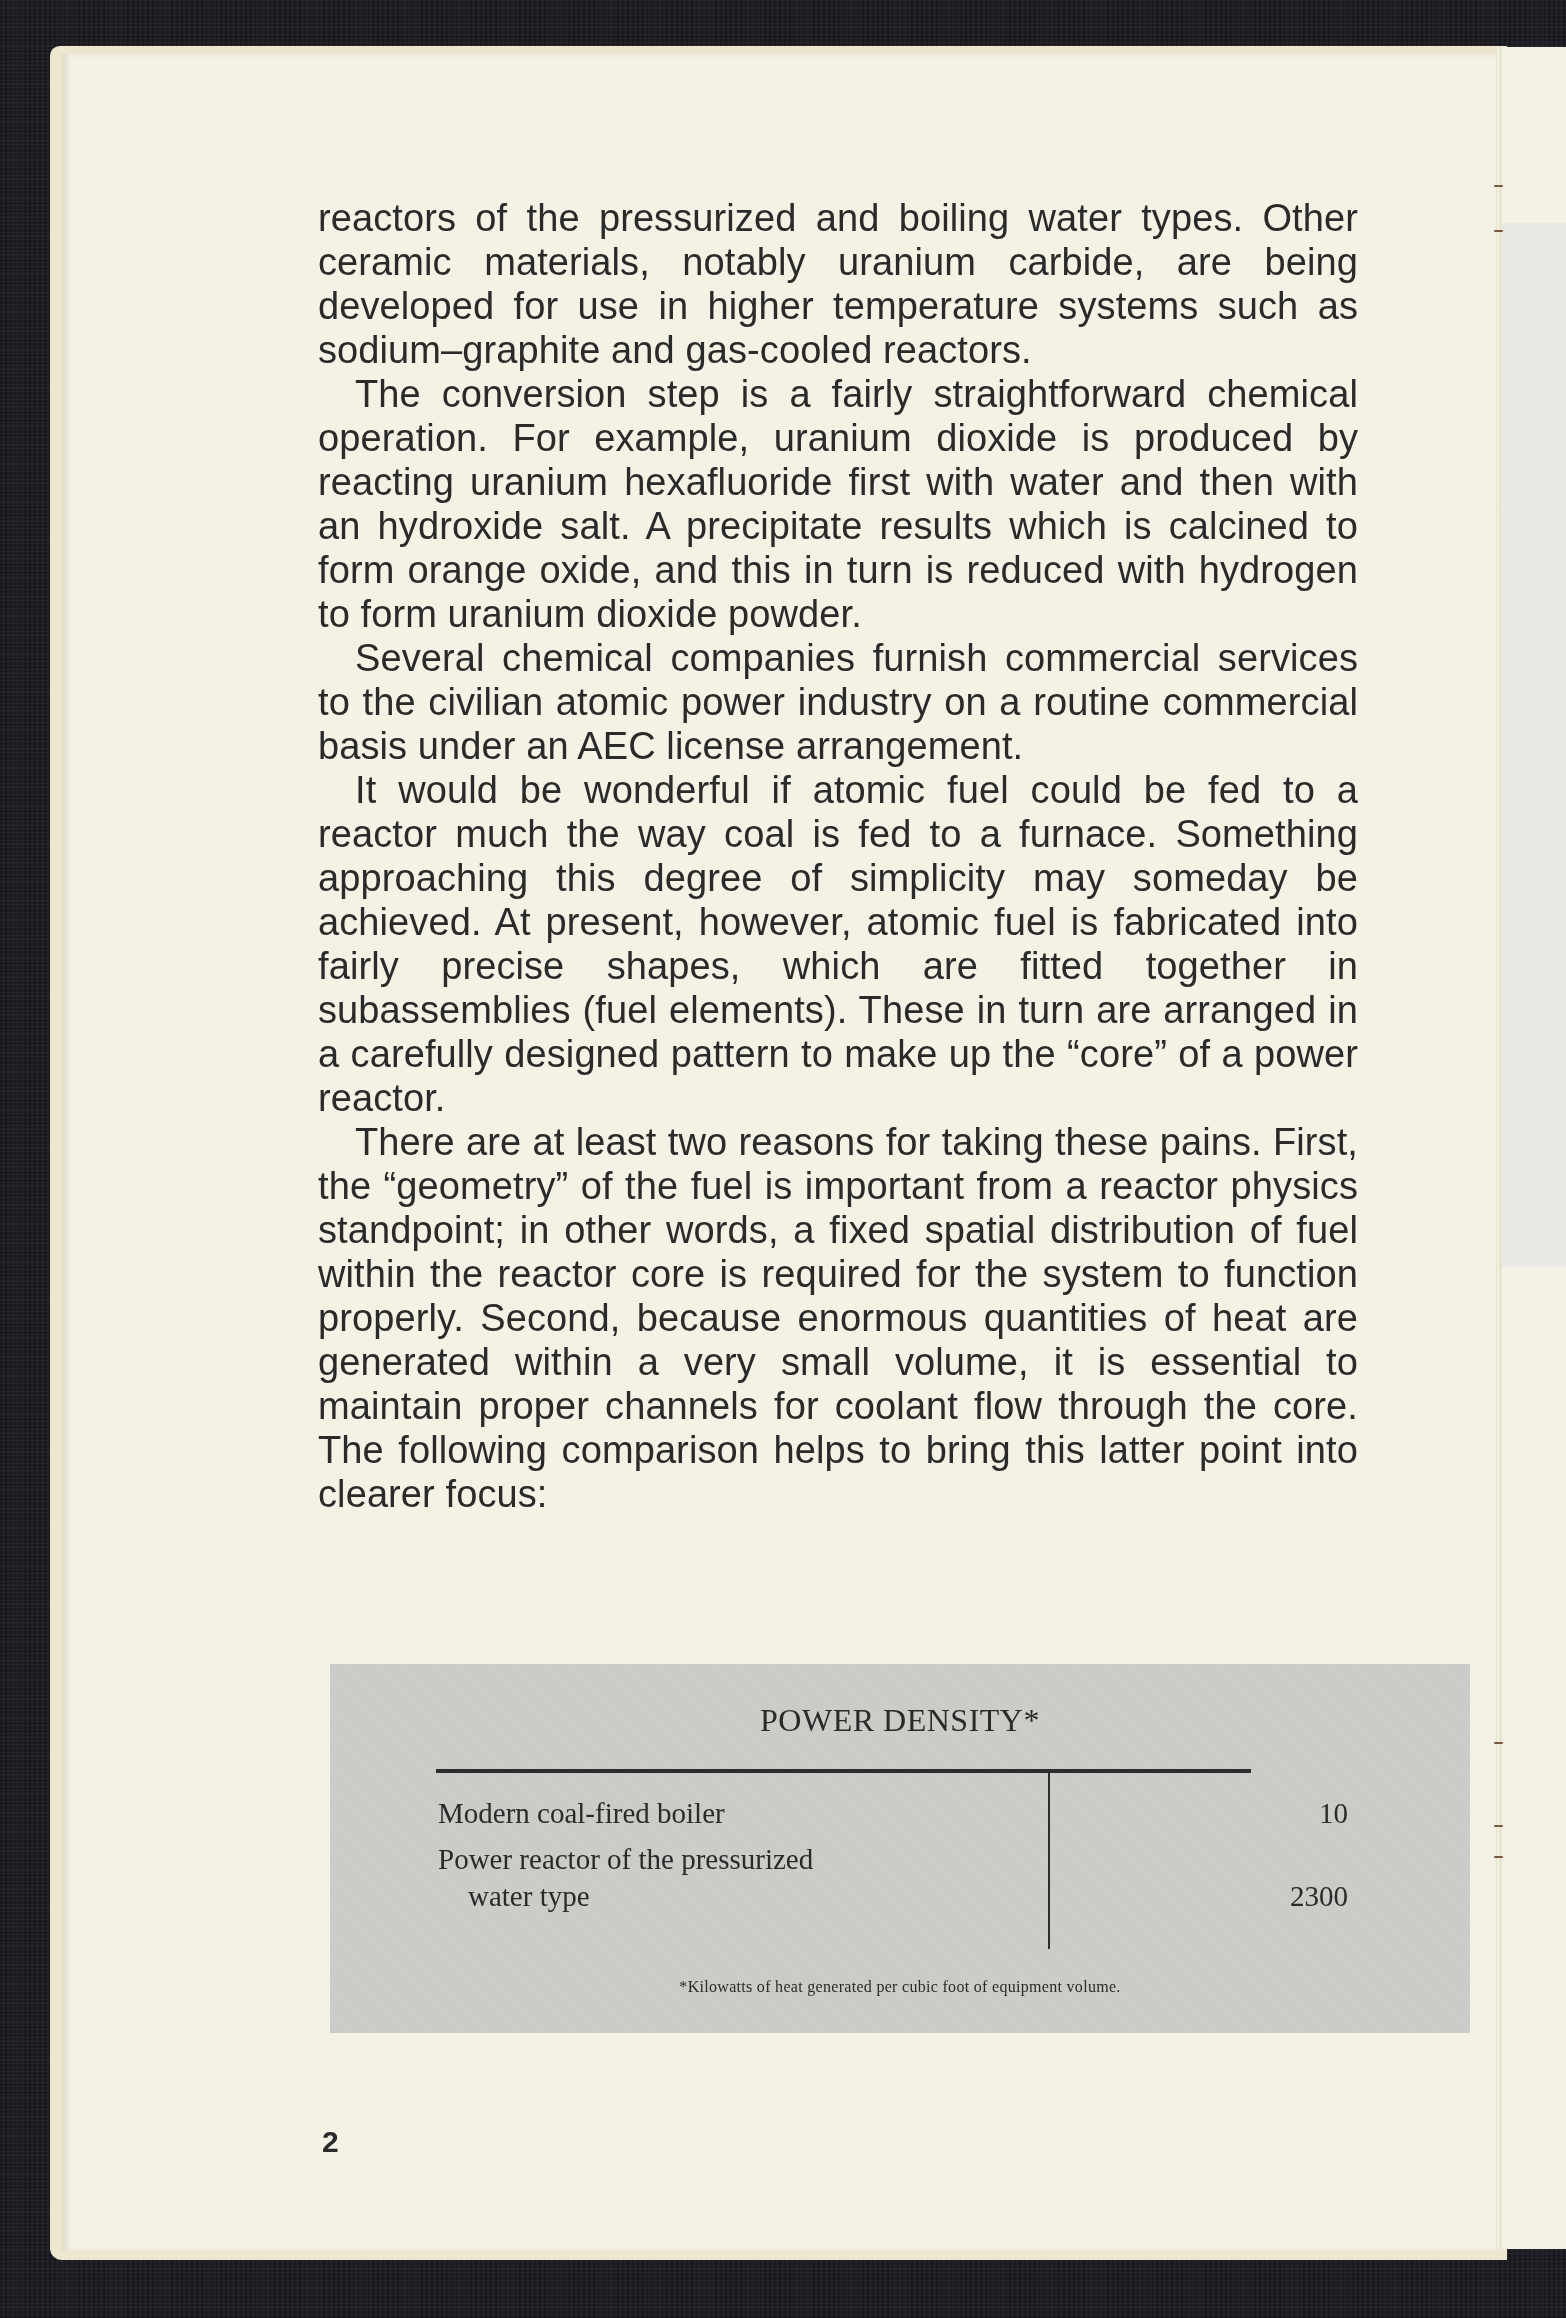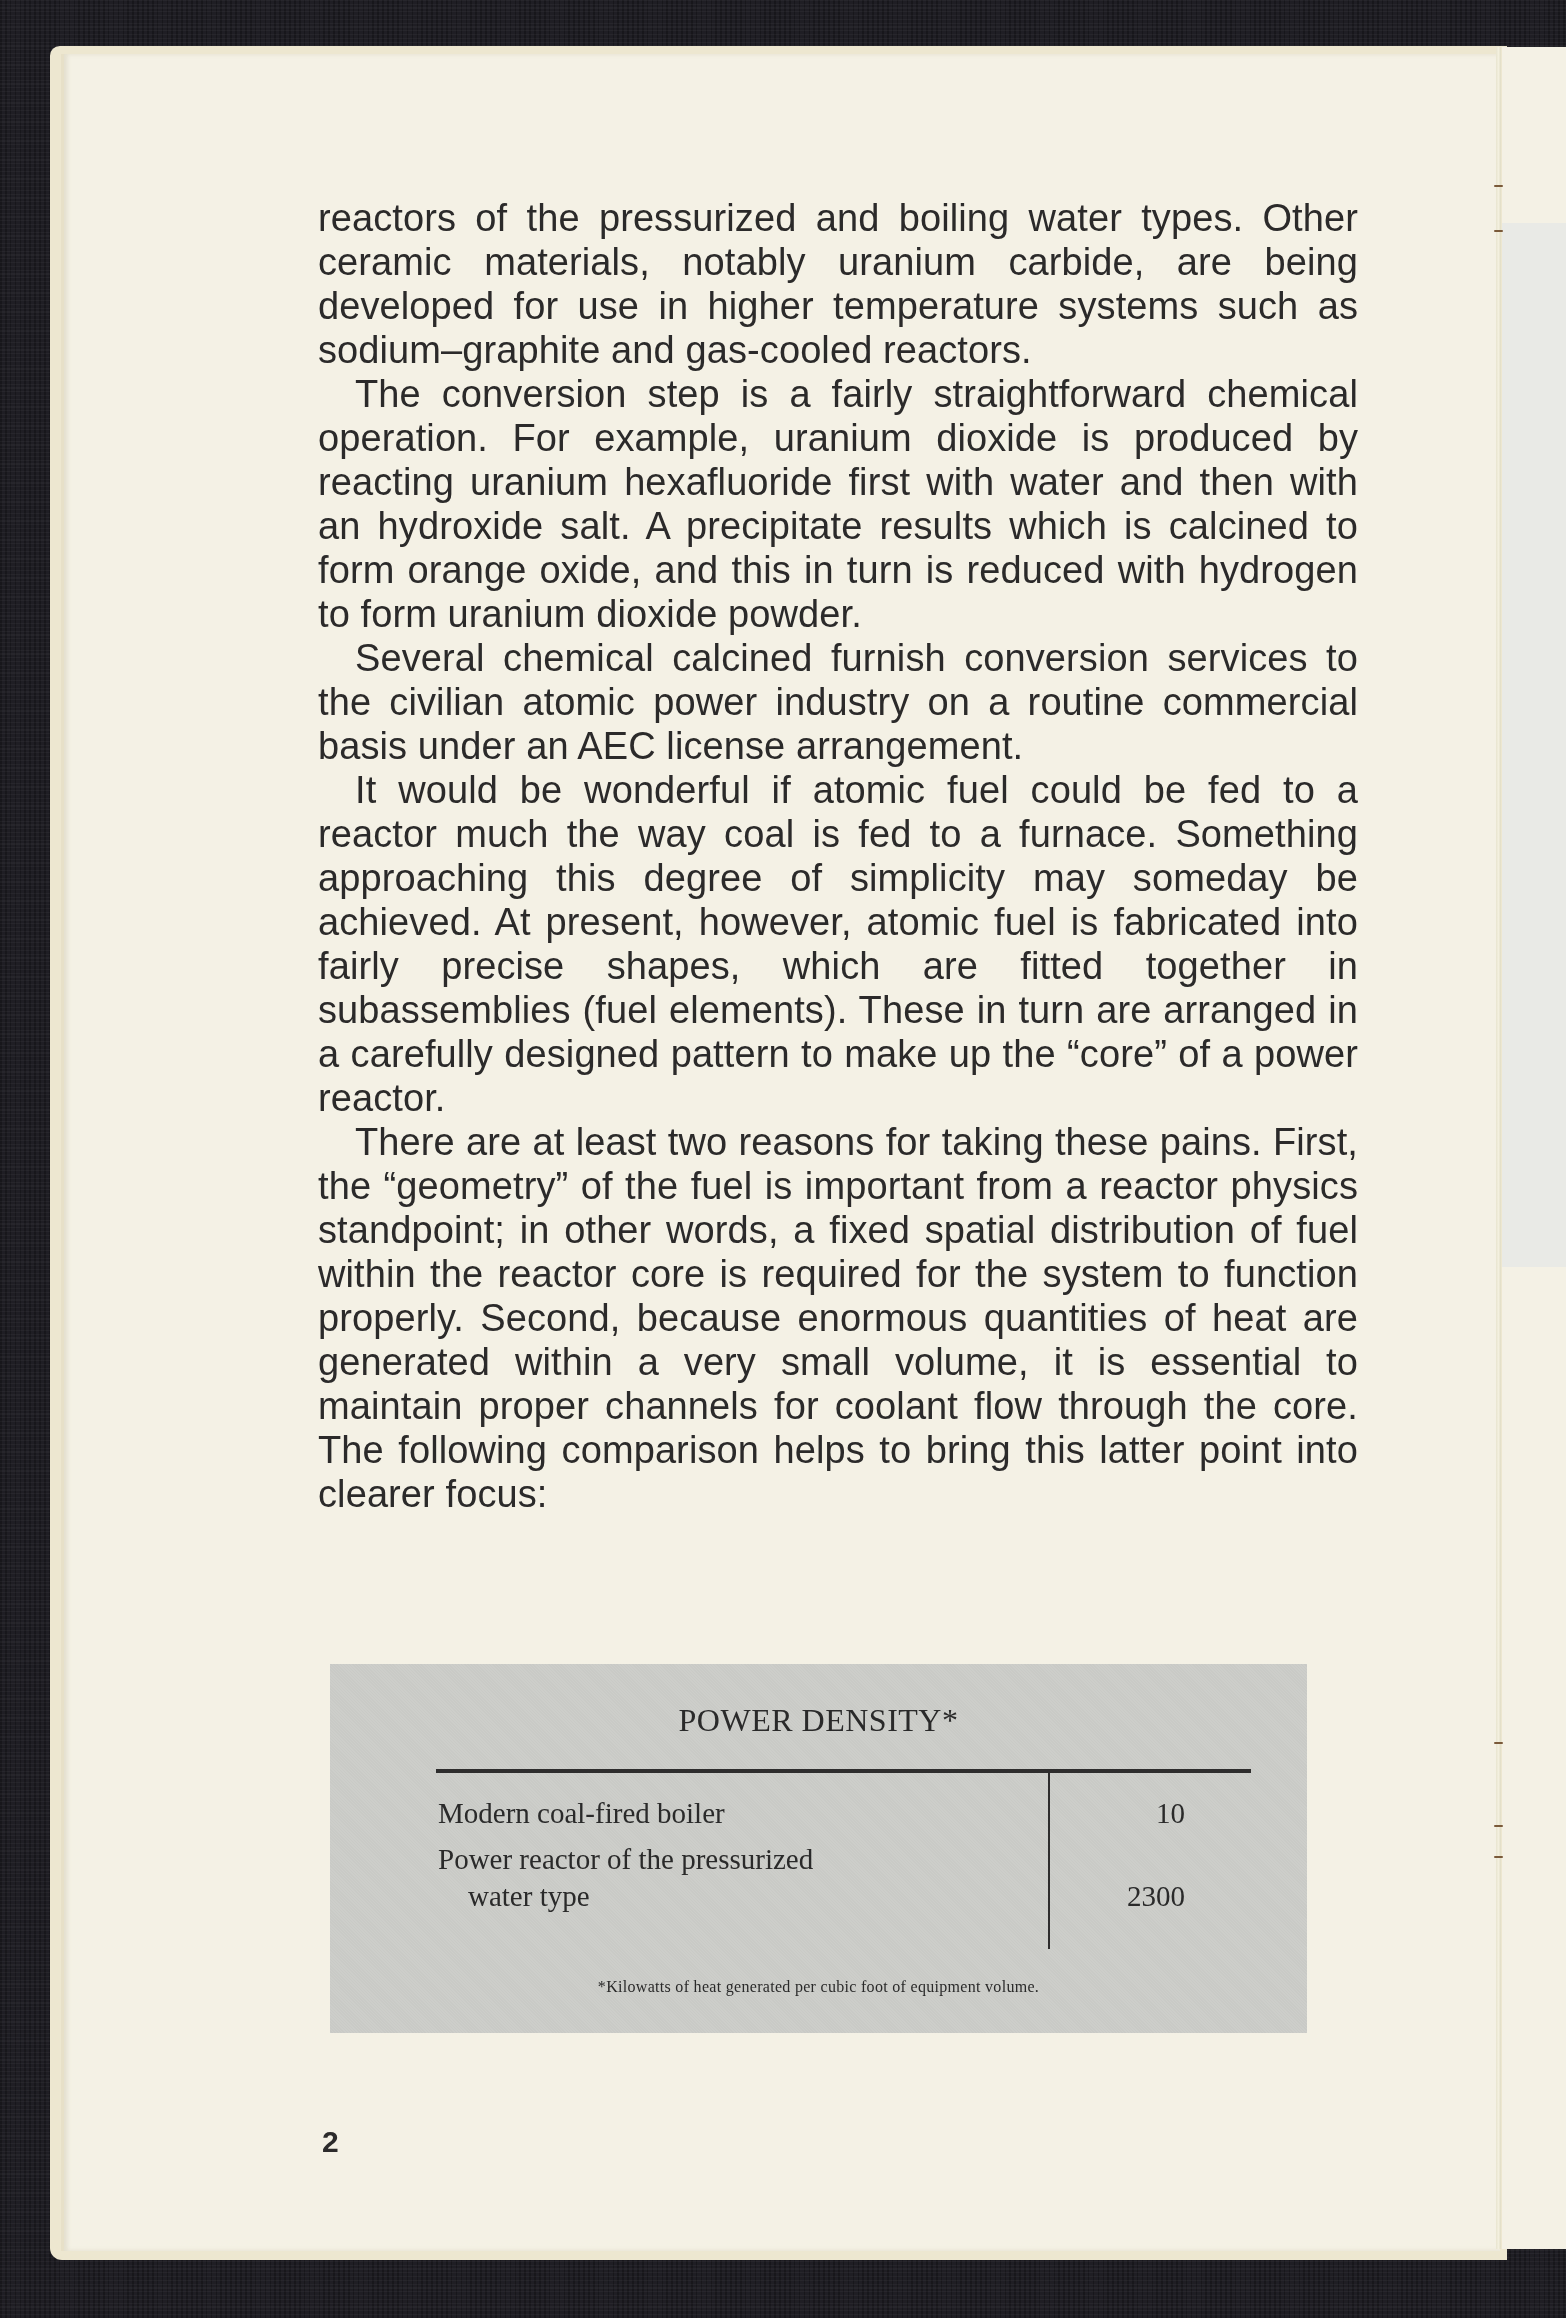--- a/index.html
+++ b/index.html
@@ -93,21 +93,21 @@
     font-size: 36px;
     line-height: 50px;
     color: #2f2e2e;
     letter-spacing: -0.3px;
   }
 
   .table-box {
     position: absolute;
     left: 330px;
     top: 1664px;
-    width: 977px;
+    width: 1140px;
     height: 369px;
     background: #c9cac6;
     background-image: repeating-linear-gradient(45deg, rgba(255,255,255,0.08) 0 1.1px, transparent 1.1px 2.2px);
   }
   .table-title {
     position: absolute;
     left: 0;
     width: 100%;
     top: 38px;
     text-align: center;
@@ -182,21 +182,21 @@
 <div class="facing-tint"></div>
 <div class="spine-mark" style="left:1494px; top:185px;"></div>
 <div class="spine-mark" style="left:1494px; top:230px;"></div>
 <div class="spine-mark" style="left:1494px; top:1742px;"></div>
 <div class="spine-mark" style="left:1494px; top:1825px;"></div>
 <div class="spine-mark" style="left:1494px; top:1856px;"></div>
 
 <div class="text-column">
   <p class="para">reactors of the pressurized and boiling water types. Other ceramic materials, notably uranium carbide, are being developed for use in higher temperature systems such as sodium–graphite and gas-cooled reactors.</p>
   <p class="para indent">The conversion step is a fairly straightforward chemical operation. For example, uranium dioxide is produced by reacting uranium hexafluoride first with water and then with an hydroxide salt. A precipitate results which is calcined to form orange oxide, and this in turn is reduced with hydrogen to form uranium dioxide powder.</p>
-  <p class="para indent">Several chemical calcined furnish conversion services to the civilian atomic power industry on a routine commercial basis under an AEC license arrangement.</p>
+  <p class="para indent">Several chemical companies furnish commercial services to the civilian atomic power industry on a routine commercial basis under an AEC license arrangement.</p>
   <p class="para indent">It would be wonderful if atomic fuel could be fed to a reactor much the way coal is fed to a furnace. Something approaching this degree of simplicity may someday be achieved. At present, however, atomic fuel is fabricated into fairly precise shapes, which are fitted together in subassemblies (fuel elements). These in turn are arranged in a carefully designed pattern to make up the “core” of a power reactor.</p>
   <p class="para indent">There are at least two reasons for taking these pains. First, the “geometry” of the fuel is important from a reactor physics standpoint; in other words, a fixed spatial distribution of fuel within the reactor core is required for the system to function properly. Second, because enormous quantities of heat are generated within a very small volume, it is essential to maintain proper channels for coolant flow through the core. The following comparison helps to bring this latter point into clearer focus:</p>
 </div>
 
 <div class="table-box">
   <div class="table-title">POWER DENSITY*</div>
   <div class="table-hrule"></div>
   <div class="table-vrule"></div>
 
   <div class="table-row-label" style="top:131px;">

